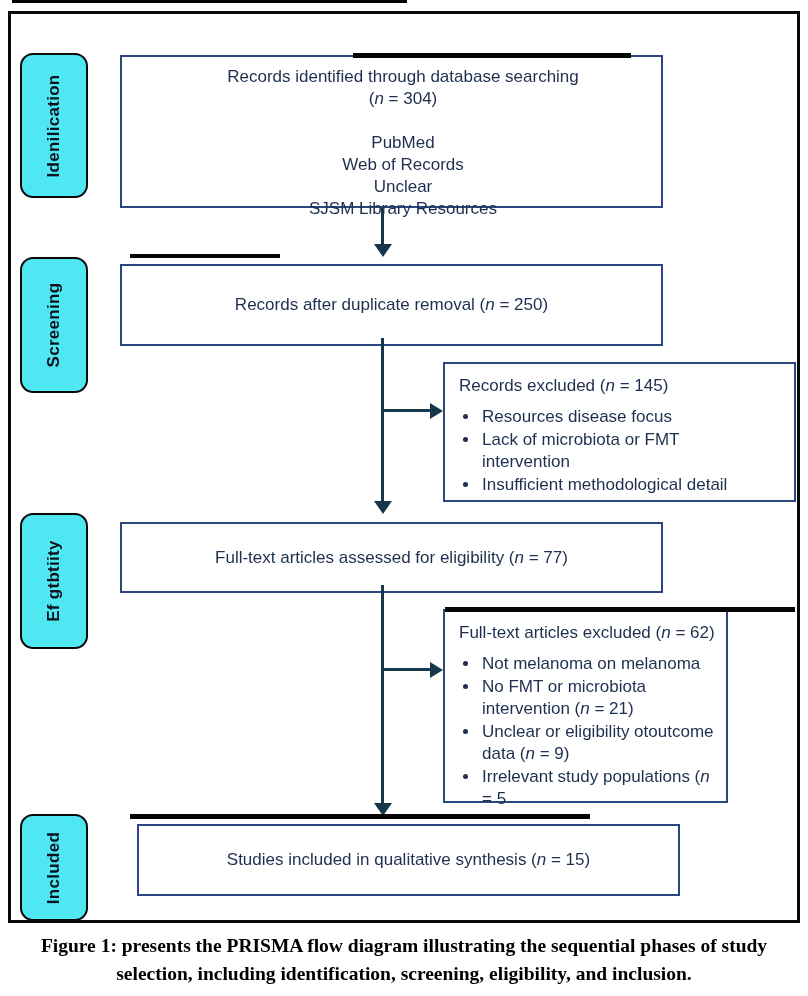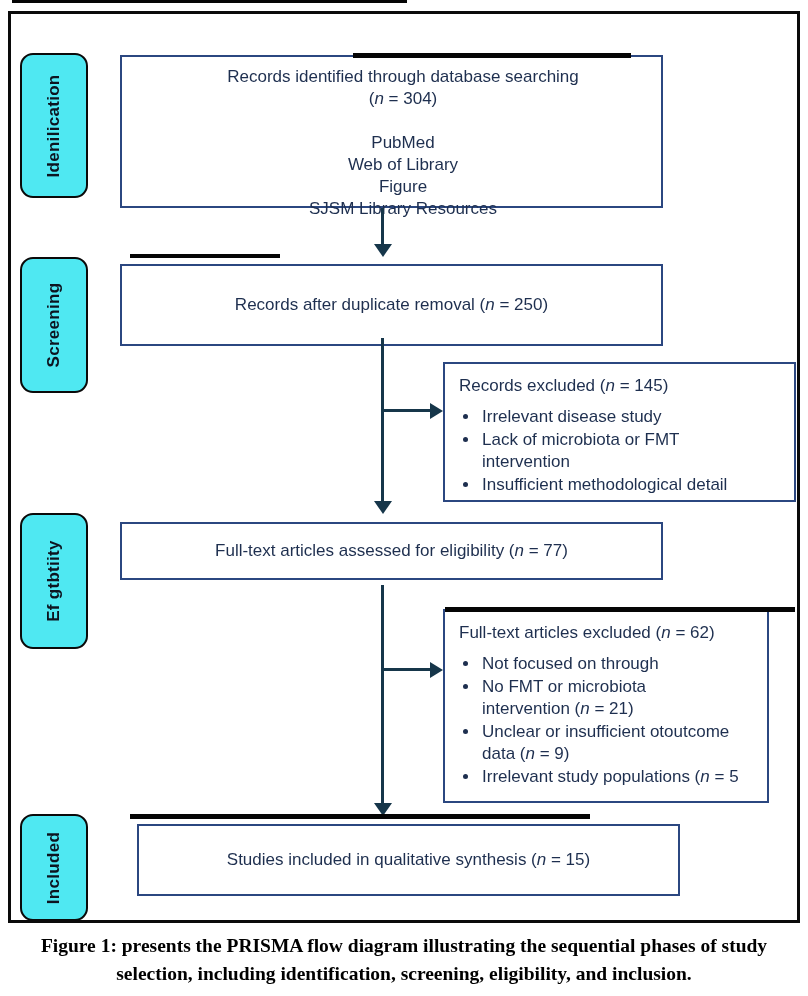--- a/index.html
+++ b/index.html
@@ -79,22 +79,22 @@
   </div>
   <div class="stage" style="top:814px;height:107px;">
     <span class="vtext">Included</span>
   </div>
 
   <div class="fbox" id="box-identification" style="left:120px;top:55px;width:543px;height:153px;">
     <span class="src">Records identified through database searching</span>
     <span class="src">(<i>n</i> = 304)</span>
     <span class="gap src"></span>
     <span class="src">PubMed</span>
-    <span class="src">Web of Library</span>
-    <span class="src">Figure</span>
+    <span class="src">Web of Records</span>
+    <span class="src">Unclear</span>
     <span class="src">SJSM Library Resources</span>
   </div>
   <div class="artifact" style="left:353px;top:53px;width:278px;height:5px;"></div>
 
   <div class="vline" style="top:208px;height:38px;"></div>
   <div class="head-down" style="top:244px;"></div>
 
   <div class="fbox center-box" style="left:120px;top:256px;width:543px;height:82px;">
     <span>Records after duplicate removal (<i>n</i> = 250)</span>
   </div>
@@ -102,55 +102,55 @@
 
   <div class="vline" style="top:338px;height:165px;"></div>
   <div class="head-down" style="top:501px;"></div>
   <div class="hline" style="left:381px;top:409px;width:49px;"></div>
   <div class="head-right" style="left:430px;top:402.5px;"></div>
 
   <div class="fbox sidebox" style="left:443px;top:362px;width:353px;height:140px;">
     <span class="sb-title">Records excluded (<i>n</i> = 145)</span>
     <ul>
       <li>
-        <span class="l1">Irrelevant disease study</span>
+        <span class="l1">Resources disease focus</span>
         <span class="l2"></span>
       </li>
       <li>
         <span class="l1">Lack of microbiota or FMT</span>
         <span class="l2">intervention</span>
       </li>
       <li>
         <span class="l1">Insufficient methodological detail</span>
         <span class="l2"></span>
       </li>
     </ul>
   </div>
 
-  <div class="fbox center-box" style="left:120px;top:514px;width:543px;height:58px;">
+  <div class="fbox center-box" style="left:120px;top:514px;width:543px;height:71px;">
     <span>Full-text articles assessed for eligibility (<i>n</i> = 77)</span>
   </div>
 
   <div class="vline" style="top:585px;height:219px;"></div>
   <div class="head-down" style="top:803px;"></div>
   <div class="hline" style="left:381px;top:668px;width:49px;"></div>
   <div class="head-right" style="left:430px;top:661.5px;"></div>
 
-  <div class="fbox sidebox" style="left:443px;top:609px;width:326px;height:194px;">
+  <div class="fbox sidebox" style="left:443px;top:609px;width:285px;height:194px;">
     <span class="sb-title">Full-text articles excluded (<i>n</i> = 62)</span>
     <ul>
       <li>
-        <span class="l1">Not focused on through</span>
+        <span class="l1">Not melanoma on melanoma</span>
       </li>
       <li>
         <span class="l1">No FMT or microbiota</span>
         <span class="l2">intervention (<i>n</i> = 21)</span>
       </li>
       <li>
-        <span class="l1">Unclear or insufficient otoutcome</span>
+        <span class="l1">Unclear or eligibility otoutcome</span>
         <span class="l2">data (<i>n</i> = 9)</span>
       </li>
       <li>
         <span class="l1">Irrelevant study populations (<i>n</i> = 5</span>
         <span class="l2"></span>
       </li>
     </ul>
   </div>
   <div class="artifact" style="left:445px;top:607px;width:350px;height:5px;"></div>
 

